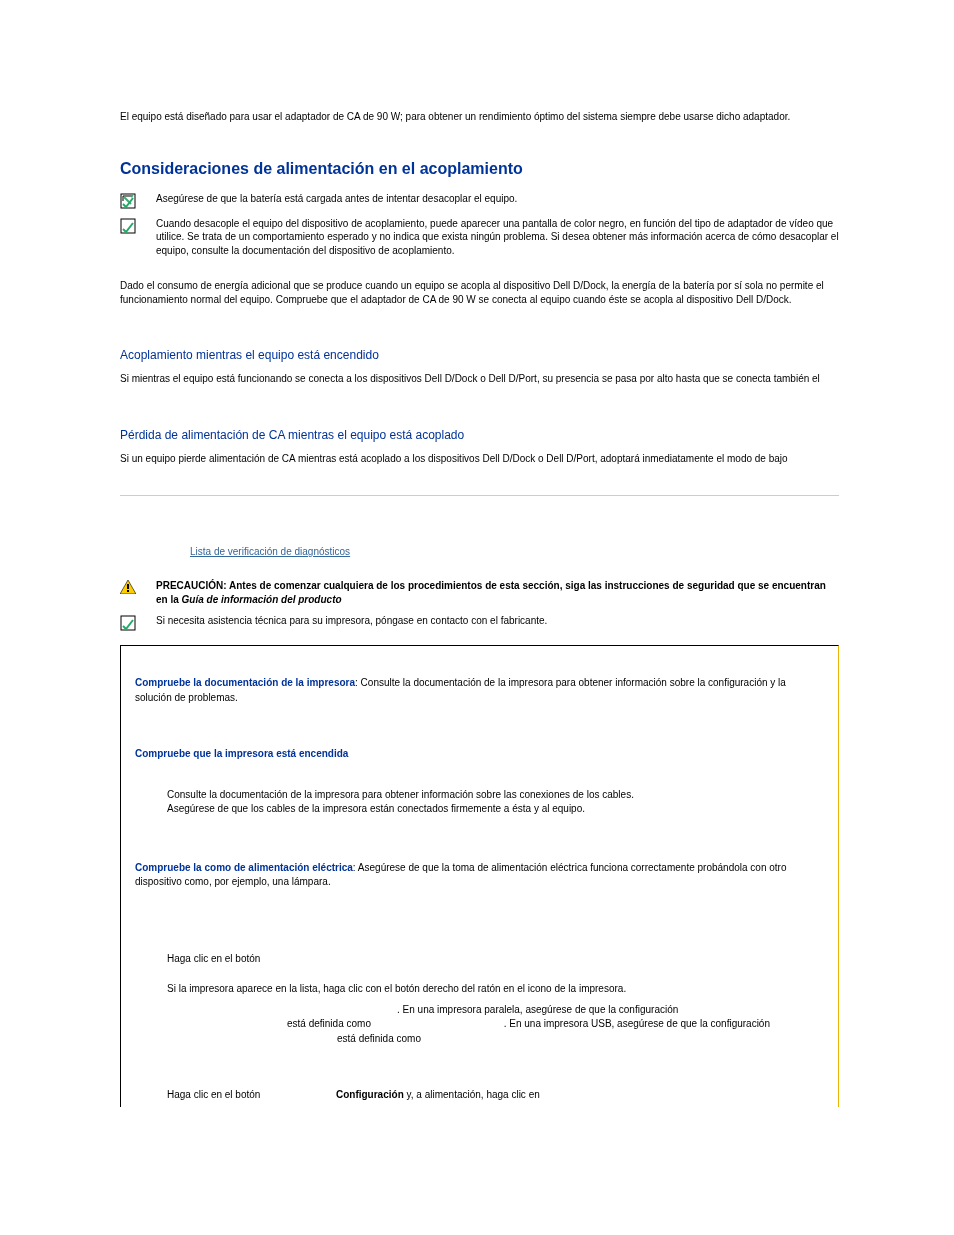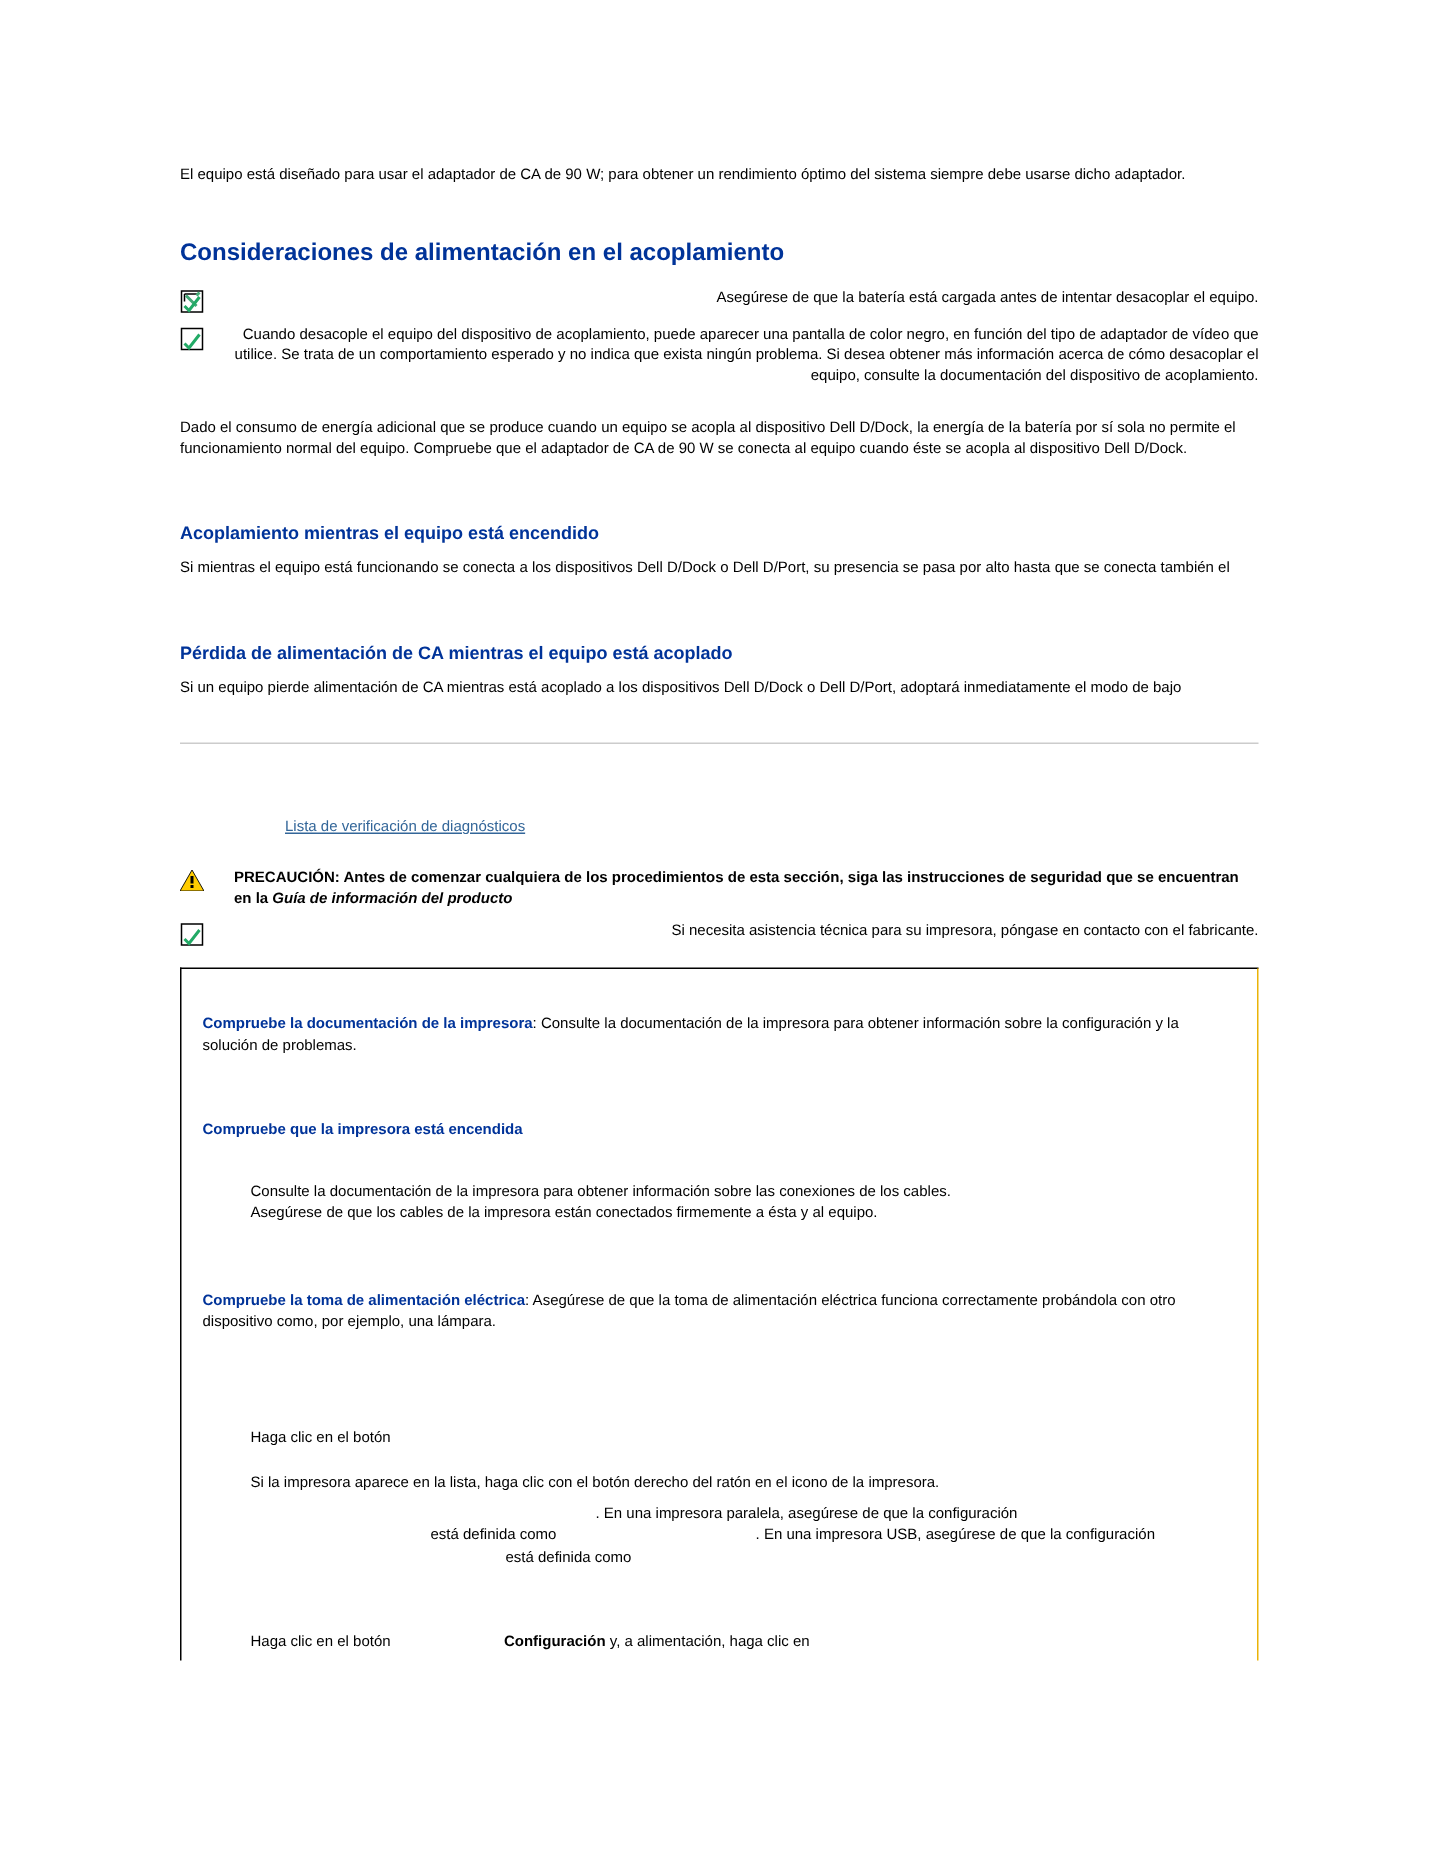--- a/index.html
+++ b/index.html
@@ -23,28 +23,27 @@
   }
   h2.blue-head {
     color: #003399;
     font-size: 16px;
     font-weight: bold;
     margin: 36px 0 14px 0;
   }
   h3.sub-blue {
     color: #003399;
     font-size: 12px;
-    font-weight: bold;
+    font-weight: normal;
     margin: 42px 0 10px 0;
   }
   .note-row {
     display: flex;
     align-items: flex-start;
     margin-bottom: 8px;
-    text-align: right;
   }
   .note-icon, .caution-icon {
     width: 18px;
     flex: 0 0 18px;
     margin-right: 18px;
     margin-top: 1px;
   }
   .note-icon svg, .caution-icon svg {
     display: block;
   }
@@ -173,21 +172,21 @@
     </div>
 
     <div class="cell tight">
       <div class="sub-block">
         <div>Consulte la documentación de la impresora para obtener información sobre las conexiones de los cables.</div>
         <div>Asegúrese de que los cables de la impresora están conectados firmemente a ésta y al equipo.</div>
       </div>
     </div>
 
     <div class="cell" style="padding-top:16px;">
-      <span class="blue-bold">Compruebe la toma de alimentación eléctrica</span><span>: Asegúrese de que la toma de alimentación eléctrica funciona correctamente probándola con otro dispositivo como, por ejemplo, una lámpara.</span>
+      <span class="blue-bold">Compruebe la como de alimentación eléctrica</span><span>: Asegúrese de que la toma de alimentación eléctrica funciona correctamente probándola con otro dispositivo como, por ejemplo, una lámpara.</span>
     </div>
 
     <div class="cell" style="padding-top:50px;">
       <div class="sub-block">
         <div>Haga clic en el botón</div>
         <div style="height:16px;"></div>
         <div>Si la impresora aparece en la lista, haga clic con el botón derecho del ratón en el icono de la impresora.</div>
         <div style="height:6px;"></div>
         <div style="padding-left:230px; position:relative;">
           <span>. En una impresora paralela, asegúrese de que la configuración</span>

